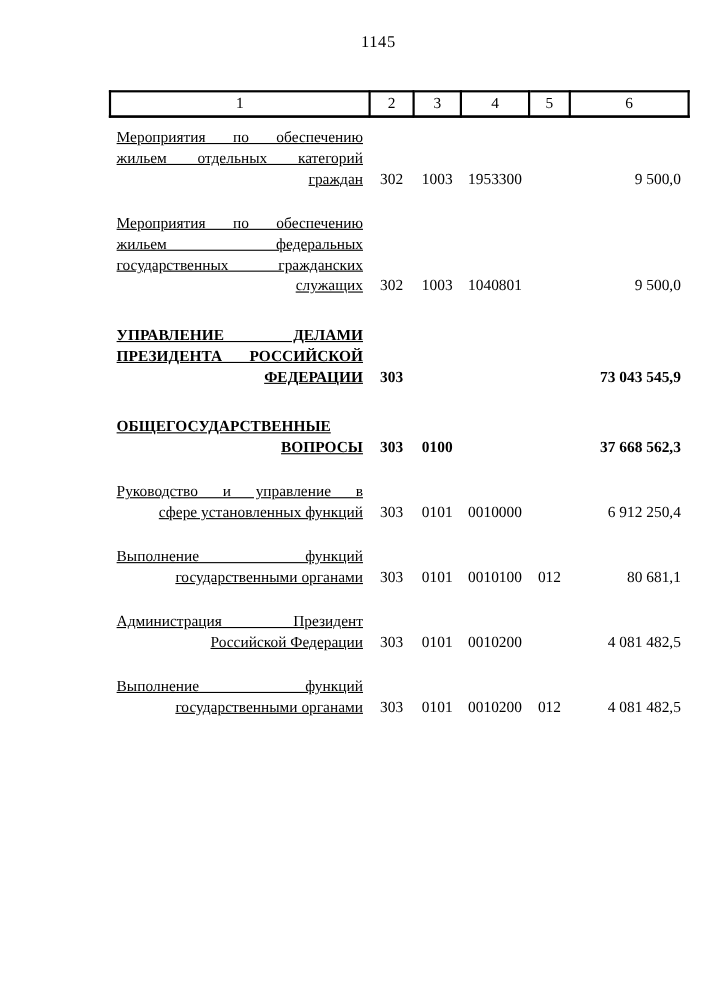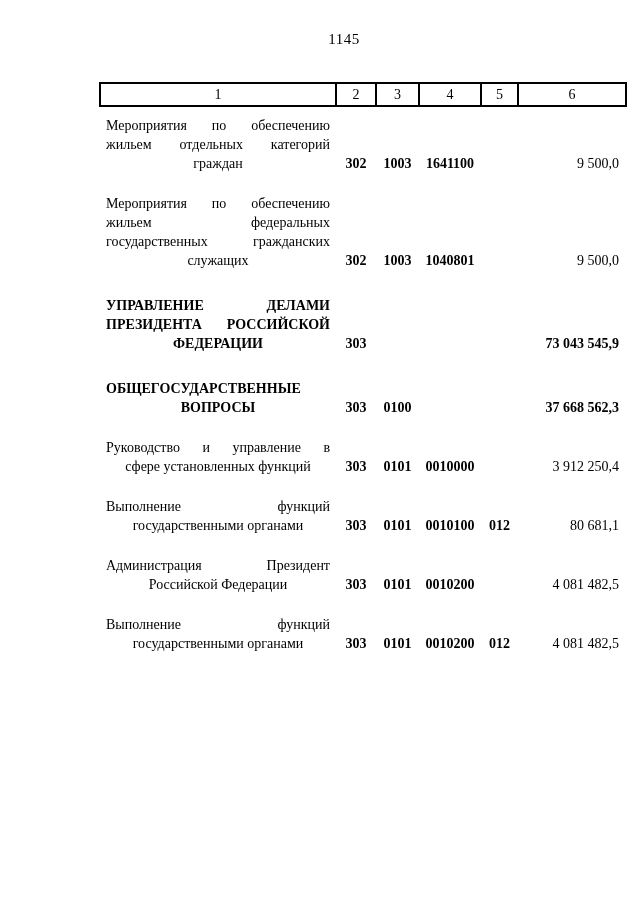--- a/index.html
+++ b/index.html
@@ -54,25 +54,25 @@
     padding: 0;
   }
   td {
     vertical-align: bottom;
     padding-top: 21px;
     line-height: 19px;
     font-size: 14px;
   }
   tr.first td { padding-top: 9px; }
   tr.section td { padding-top: 26px; }
-  td.c1 { padding-left: 6px; padding-right: 6px; }
-  td.c2, td.c3, td.c4, td.c5 { text-align: center; font-weight: bold; }
+  td.c1 { padding-left: 6px; padding-right: 6px; text-decoration: underline; }
+  td.c2, td.c3, td.c4, td.c5 { text-align: center; }
   td.c6 { text-align: right; padding-right: 7px; }
   tr.bold td { font-weight: bold; }
-  .line { text-align: center; }
+  .line { text-align: right; }
   .line.spread { text-align: justify; text-align-last: justify; }
 </style>
 </head>
 <body>
 
 <div class="page">
 
   <div class="page-number">1145</div>
 
   <table class="budget">
@@ -96,21 +96,21 @@
     </thead>
     <tbody>
   <tr class="first">
     <td class="c1">
             <div class="line spread">Мероприятия по обеспечению</div>
             <div class="line spread">жильем отдельных категорий</div>
             <div class="line">граждан</div>
           </td>
     <td class="c2">302</td>
     <td class="c3">1003</td>
-    <td class="c4">1641100</td>
+    <td class="c4">1953300</td>
     <td class="c5"></td>
     <td class="c6">9 500,0</td>
   </tr>
 
   <tr>
     <td class="c1">
             <div class="line spread">Мероприятия по обеспечению</div>
             <div class="line spread">жильем федеральных</div>
             <div class="line spread">государственных гражданских</div>
             <div class="line">служащих</div>
@@ -151,21 +151,21 @@
 
   <tr>
     <td class="c1">
             <div class="line spread">Руководство и управление в</div>
             <div class="line">сфере установленных функций</div>
           </td>
     <td class="c2">303</td>
     <td class="c3">0101</td>
     <td class="c4">0010000</td>
     <td class="c5"></td>
-    <td class="c6">3 912 250,4</td>
+    <td class="c6">6 912 250,4</td>
   </tr>
 
 
   <tr>
     <td class="c1">
             <div class="line spread">Выполнение функций</div>
             <div class="line">государственными органами</div>
           </td>
     <td class="c2">303</td>
     <td class="c3">0101</td>

